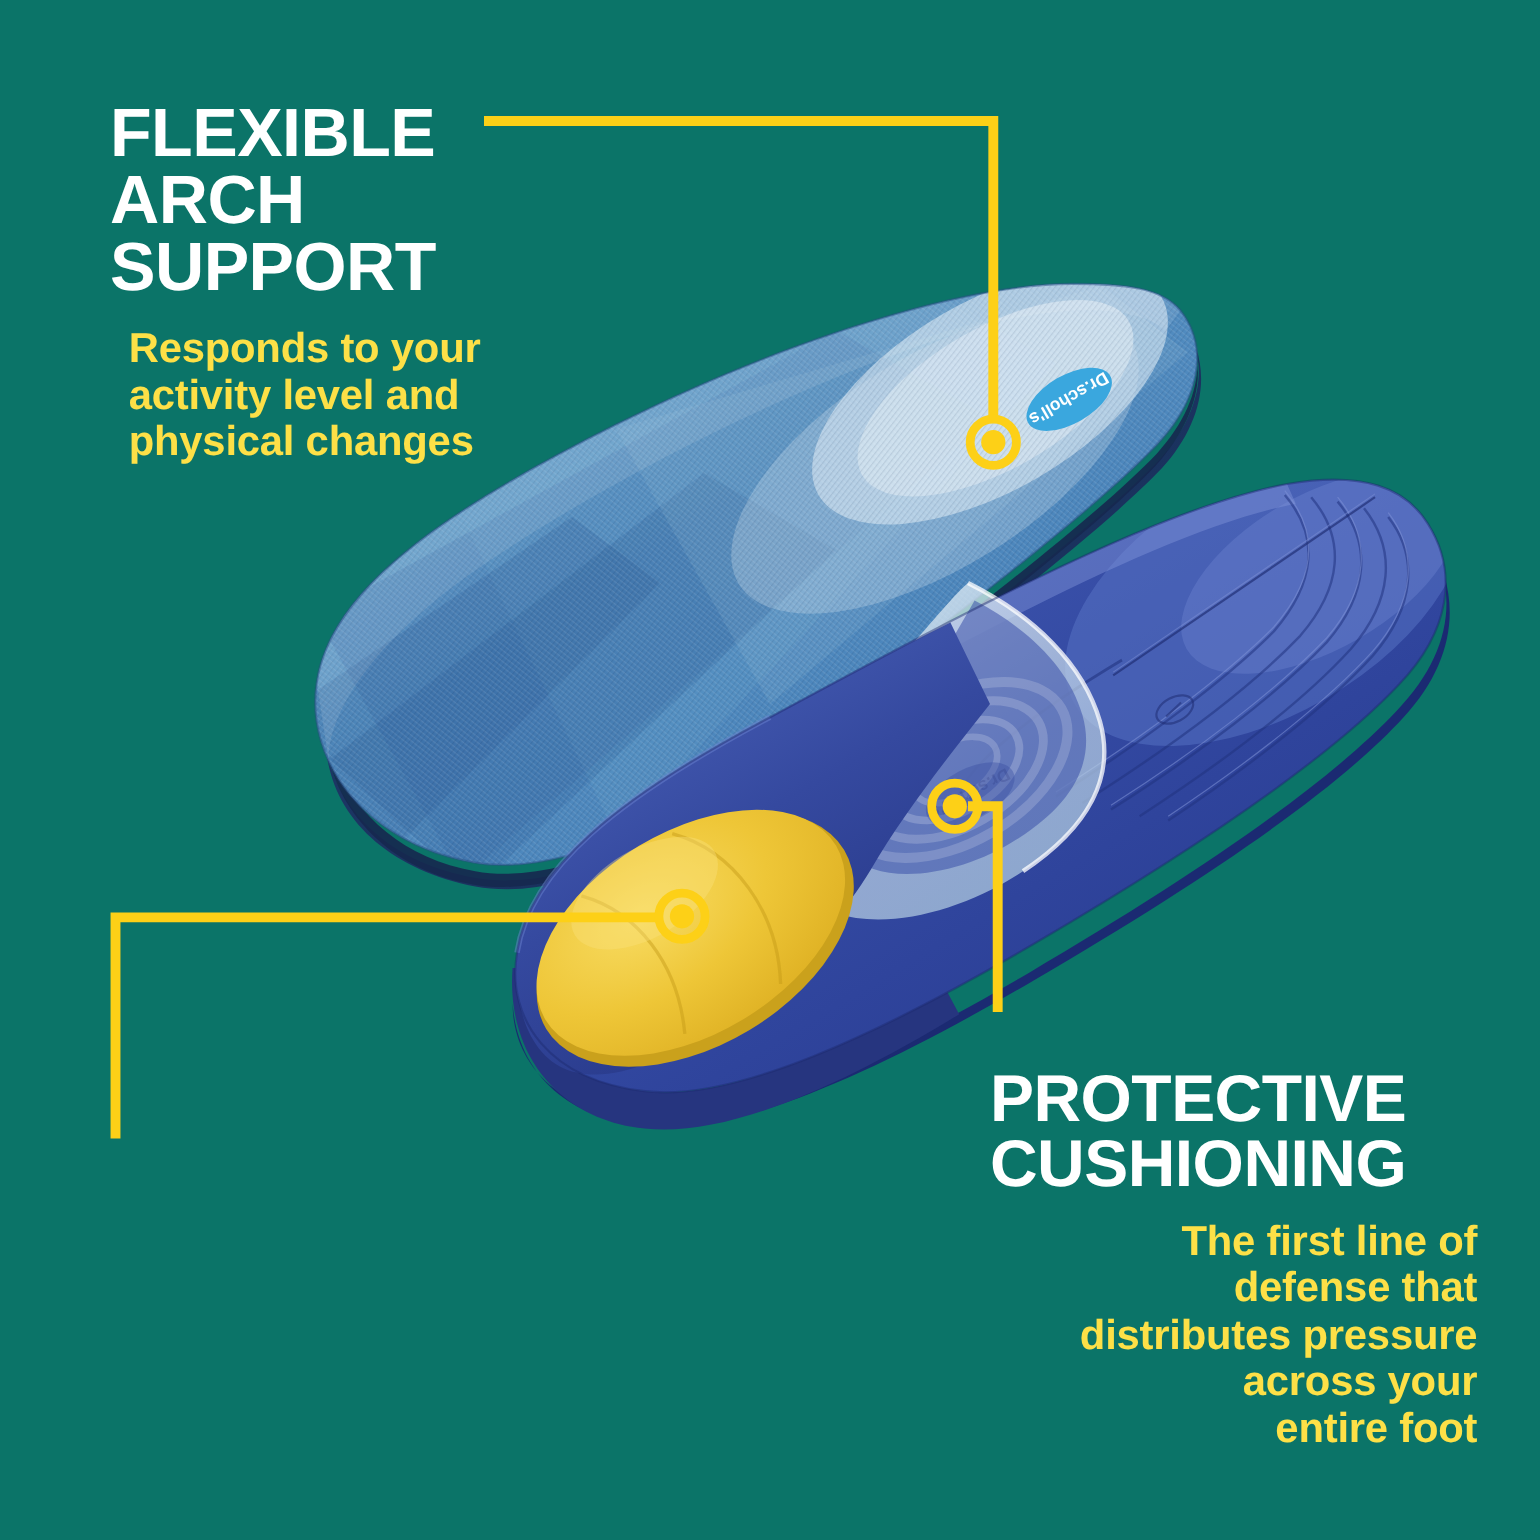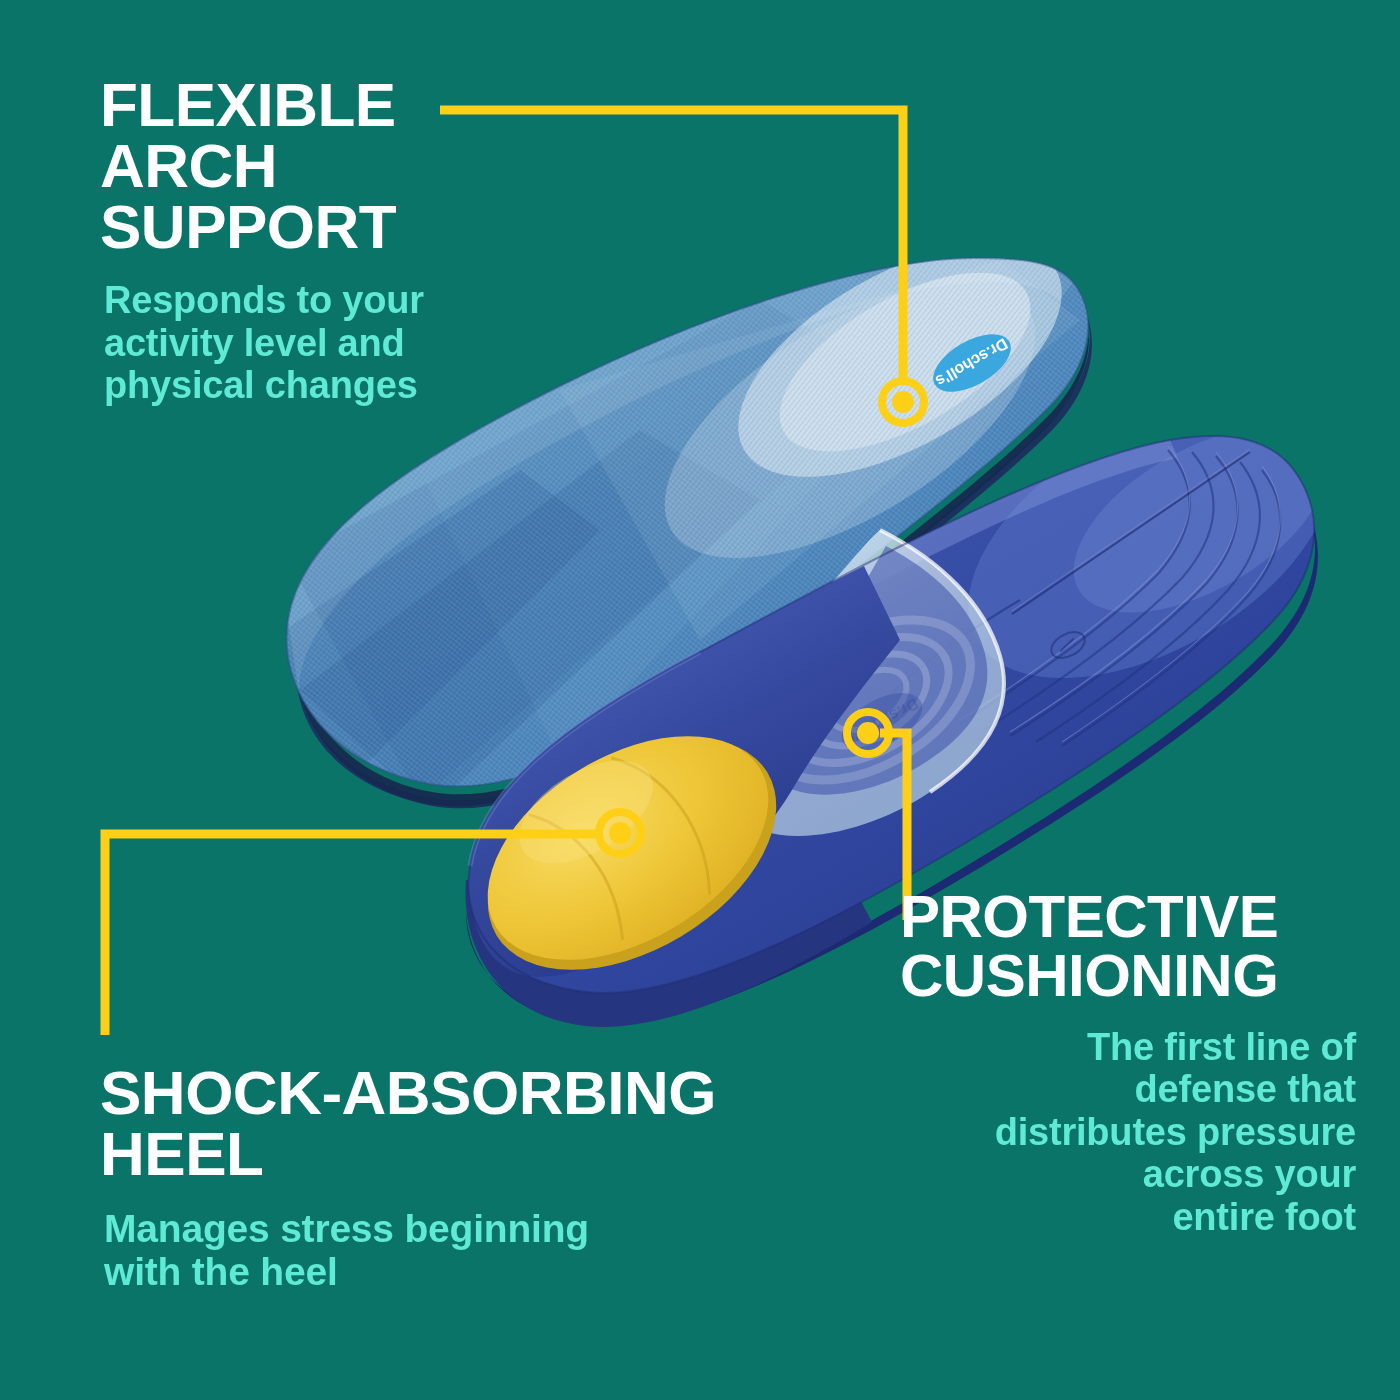--- a/index.html
+++ b/index.html
@@ -24,37 +24,37 @@
     color:#ffffff;
     font-weight:700;
     font-size:62px;
     line-height:0.98;
     letter-spacing:-0.5px;
     margin:0;
     white-space:pre-line;
     text-transform:uppercase;
   }
   .sub{
-    color:#5eead4;
+    color:#fde047;
     font-weight:700;
     font-size:39px;
     line-height:1.12;
     letter-spacing:-0.2px;
-    margin:4px;
+    margin:17px;
     white-space:pre-line;
   }
   .headline.small{font-size:60px;}
 
-  #blk-arch{left:100px;top:75px;width:470px;}
+  #blk-arch{left:100px;top:92px;width:470px;}
   #blk-arch .sub{margin-top:22px;font-size:38px;}
 
   #blk-heel{left:100px;top:1063px;width:720px;}
   #blk-heel .sub{margin-top:22px;font-size:39px;}
 
-  #blk-cushion{left:900px;top:888px;width:460px;}
+  #blk-cushion{left:900px;top:970px;width:460px;}
   #blk-cushion .sub{margin-top:20px;font-size:38px;text-align:right;}
 </style>
 </head>
 <body>
 
 <div id="stage">
 
   <svg id="art" viewBox="0 0 1400 1400">
     <defs>
 
@@ -343,26 +343,20 @@
 
   <div class="block" id="blk-arch">
     <h2 class="headline">FLEXIBLE
 ARCH
 SUPPORT</h2>
     <p class="sub">Responds to your
 activity level and
 physical changes</p>
   </div>
 
-  <div class="block" id="blk-heel">
-    <h2 class="headline">SHOCK-ABSORBING
-HEEL</h2>
-    <p class="sub">Manages stress beginning
-with the heel</p>
-  </div>
 
   <div class="block" id="blk-cushion">
     <h2 class="headline small">PROTECTIVE
 CUSHIONING</h2>
     <p class="sub">The first line of
 defense that
 distributes pressure
 across your
 entire foot</p>
   </div>

